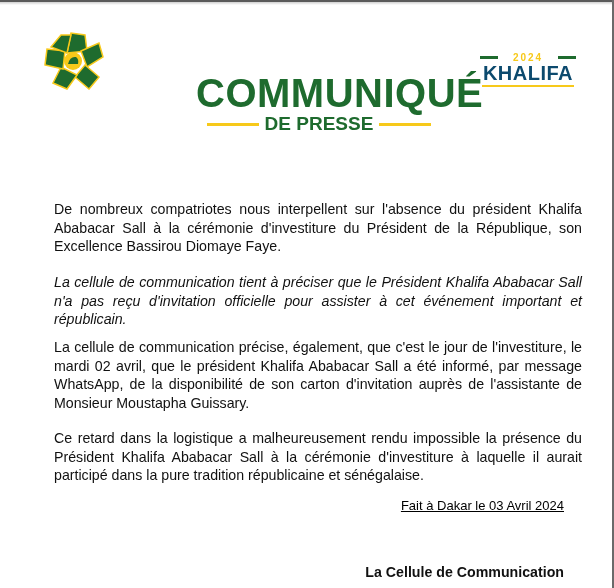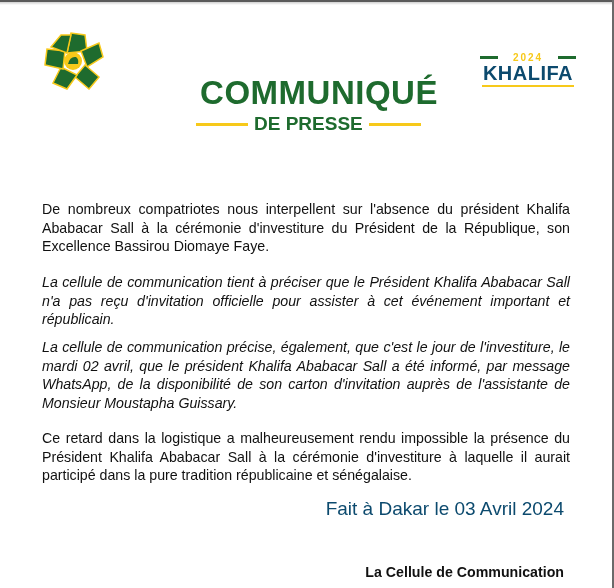--- a/index.html
+++ b/index.html
@@ -17,32 +17,32 @@
 
   .logo-right { position: absolute; left: 478px; top: 32px; width: 100px; height: 60px; text-align: center; }
   .year-row { display: flex; align-items: center; justify-content: center; gap: 15px; margin-top: 20px; }
   .year-line { height: 3px; width: 18px; background: #1e6b2e; }
   .year { color: #f7c91a; font-weight: 700; font-size: 10px; letter-spacing: 2px; }
   .khalifa { color: #0c4a6e; font-weight: 900; font-size: 20px; line-height: 20px; letter-spacing: 0.5px; }
   .yellow-bar { height: 2px; background: #f7c91a; margin: 2px 4px 1px; }
   .president-lbl { color: #f7c91a; font-weight: 900; font-size: 13px; line-height: 15px; letter-spacing: 0.5px; }
 
   .title-block { position: absolute; left: 196px; top: 76px; width: 246px; text-align: center; }
-  .title { color: #1e6b2e; font-weight: 900; font-size: 33px; line-height: 34px; letter-spacing: 0.5px; }
-  .subtitle-row { display: flex; align-items: center; justify-content: flex-start; margin-top: 4px; gap: 6px; }
+  .title { color: #1e6b2e; font-weight: 900; font-size: 40px; line-height: 34px; letter-spacing: 0.5px; }
+  .subtitle-row { display: flex; align-items: center; justify-content: center; margin-top: 4px; gap: 6px; }
   .sub-line { height: 3px; width: 52px; background: #f7c91a; }
   .subtitle { color: #1e6b2e; font-weight: 900; font-size: 19px; line-height: 20px; }
 
-  .body-text { position: absolute; left: 42px; width: 528px; color: #111; font-size: 14.2px; line-height: 18.6px; text-align: justify; }
+  .body-text { position: absolute; left: 54px; width: 528px; color: #111; font-size: 14.2px; line-height: 18.6px; text-align: justify; }
   .p1 { top: 186px; }
   .p2 { top: 259px; font-style: italic; }
-  .p3 { top: 324px; font-style: italic; }
+  .p3 { top: 324px; }
   .p4 { top: 415px; }
 
-  .signoff-date { position: absolute; right: 50px; top: 498px; font-size: 19px; color: #0c4a6e; }
+  .signoff-date { position: absolute; right: 50px; top: 498px; font-size: 13px; color: #000000; text-decoration: underline; }
   .signoff-name { position: absolute; right: 50px; top: 564px; font-size: 14.2px; font-weight: 700; color: #111; }
 </style>
 </head>
 <body>
 
 <div class="top-border"></div>
 <div class="top-shadow"></div>
 <div class="right-border"></div>
 
 <div class="logo-left">

